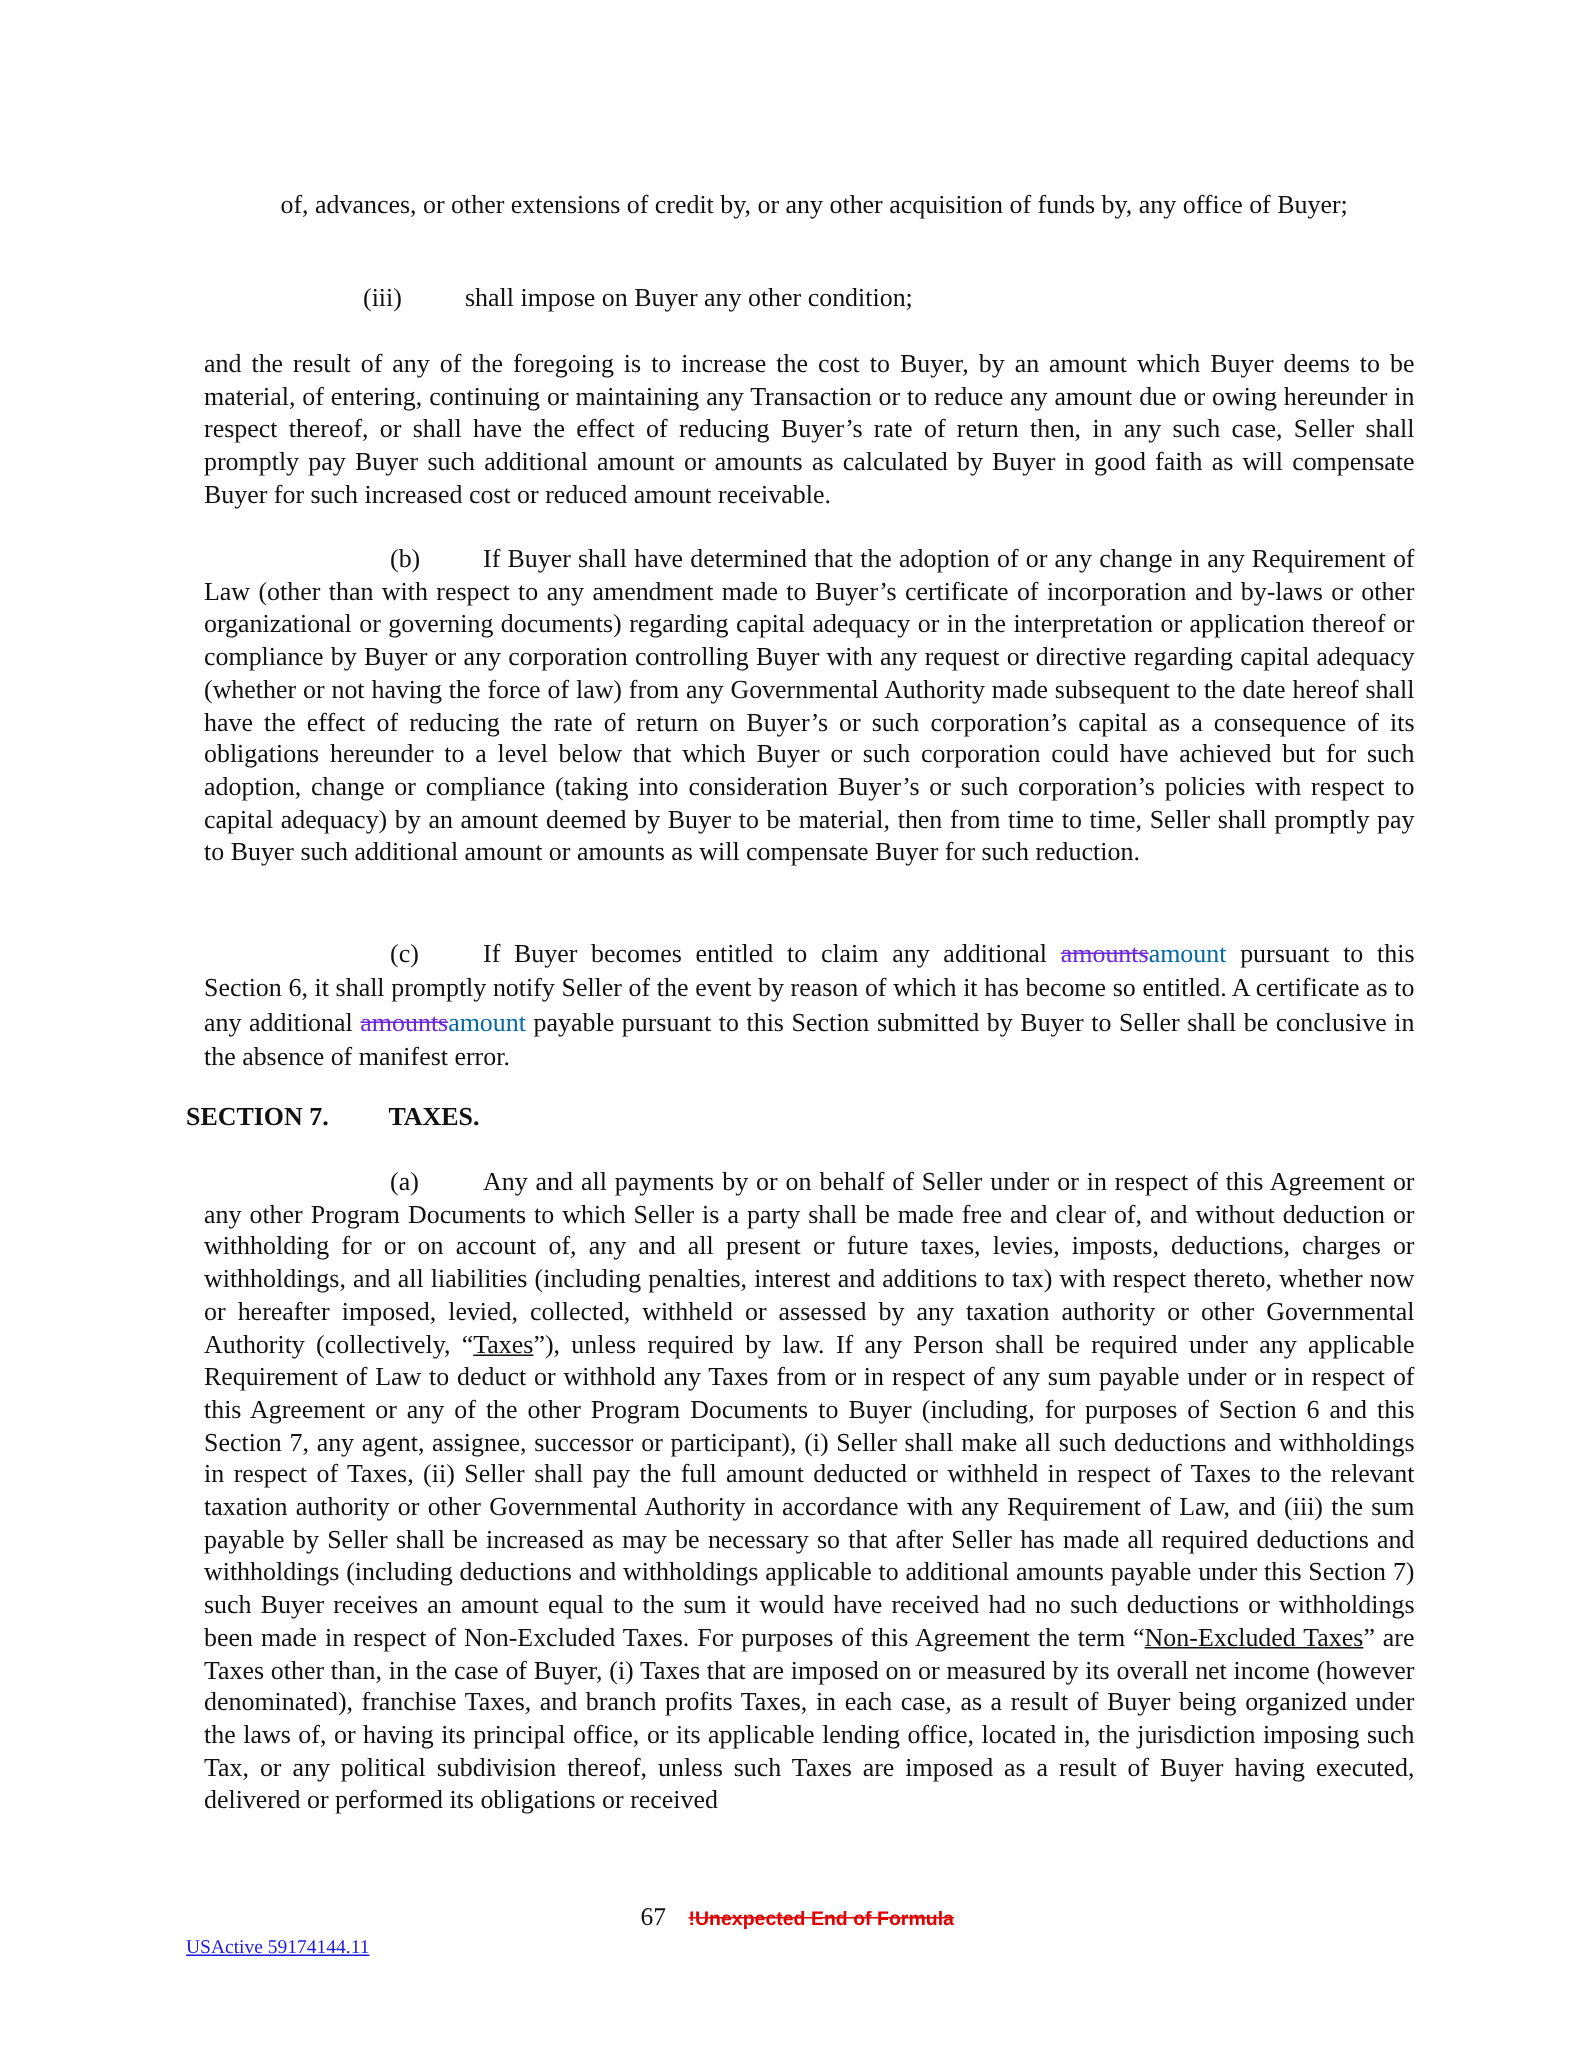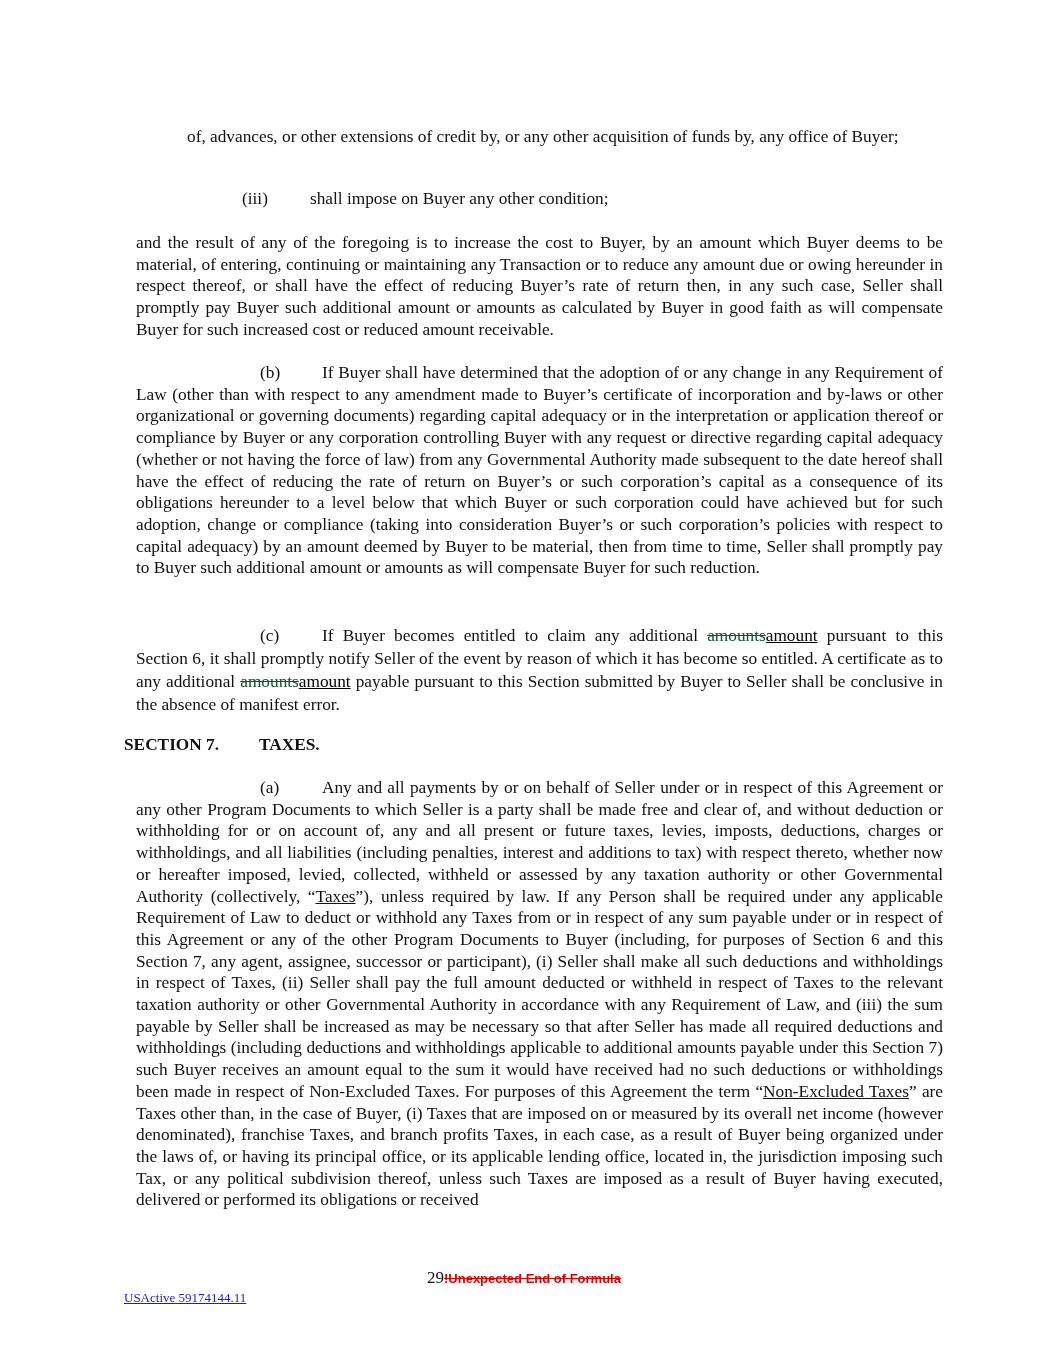--- a/index.html
+++ b/index.html
@@ -8,29 +8,29 @@
     position: absolute; left: 0; top: 0; width: 843px; height: 1365px;
     font-family: "Liberation Serif", "DejaVu Serif", serif;
     font-size: 17.3px; line-height: 21.7px; color: #111;
   }
   .para { position: absolute; left: 136px; width: 807px; text-align: justify; margin: 0; }
   .indent-block { left: 187px; width: 744px; }
   .subitem { position: absolute; left: 242px; top: 188px; }
   .subitem .num { display: inline-block; width: 68px; }
   .tab-first { display: inline-block; width: 124px; }
   .tab-label { display: inline-block; width: 62px; }
-  .del { color: #14532d; text-decoration: line-through; }
-  .ins { color: #000000; text-decoration: underline; }
+  .del { color: #6d28d9; text-decoration: line-through; }
+  .ins { color: #0369a1; }
   .u { text-decoration: underline; }
   .heading { position: absolute; left: 124px; top: 734px; font-weight: bold; font-family: Liberation Serif, serif; }
   .heading .num { display: inline-block; width: 135px; }
   .footer-page { position: absolute; left: 427px; top: 1267px; font-size: 17px; }
   .footer-page .err {
     font-family: "Liberation Sans", "DejaVu Sans", sans-serif; font-weight: bold;
-    color: #e00000; text-decoration: line-through; font-size: 13px;
+    color: #e00000; text-decoration: line-through; font-size: 13px; margin-left: 15px;
   }
   .footer-id {
     position: absolute; left: 124px; top: 1287px;
     font-family: Liberation Serif, serif; font-size: 13px;
     color: #1a1adf; text-decoration: underline;
   }
 </style>
 </head>
 <body>
 
@@ -48,17 +48,17 @@
 
   <p class="para" style="top:624px; line-height:23px;"><span class="tab-first"></span><span class="tab-label">(c)</span><span>If Buyer becomes entitled to claim any additional </span><span class="del">amounts</span><span class="ins">amount</span><span> pursuant to this Section 6, it shall promptly notify Seller of the event by reason of which it has become so entitled.  A certificate as to any additional </span><span class="del">amounts</span><span class="ins">amount</span><span> payable pursuant to this Section submitted by Buyer to Seller shall be conclusive in the absence of manifest error.</span></p>
 
   <div class="heading">
     <span class="num">SECTION 7.</span><span>TAXES.</span>
   </div>
 
   <p class="para" style="top:777px;"><span class="tab-first"></span><span class="tab-label">(a)</span><span>Any and all payments by or on behalf of Seller under or in respect of this Agreement or any other Program Documents to which Seller is a party shall be made free and clear of, and without deduction or withholding for or on account of, any and all present or future taxes, levies, imposts, deductions, charges or withholdings, and all liabilities (including penalties, interest and additions to tax) with respect thereto, whether now or hereafter imposed, levied, collected, withheld or assessed by any taxation authority or other Governmental Authority (collectively, “</span><span class="u">Taxes</span><span>”), unless required by law.  If any Person shall be required under any applicable Requirement of Law to deduct or withhold any Taxes from or in respect of any sum payable under or in respect of this Agreement or any of the other Program Documents to Buyer (including, for purposes of Section 6 and this Section 7, any agent, assignee, successor or participant), (i) Seller shall make all such deductions and withholdings in respect of Taxes, (ii) Seller shall pay the full amount deducted or withheld in respect of Taxes to the relevant taxation authority or other Governmental Authority in accordance with any Requirement of Law, and (iii) the sum payable by Seller shall be increased as may be necessary so that after Seller has made all required deductions and withholdings (including deductions and withholdings applicable to additional amounts payable under this Section 7) such Buyer receives an amount equal to the sum it would have received had no such deductions or withholdings been made in respect of Non-Excluded Taxes.  For purposes of this Agreement the term “</span><span class="u">Non-Excluded Taxes</span><span>” are Taxes other than, in the case of Buyer, (i) Taxes that are imposed on or measured by its overall net income (however denominated), franchise Taxes, and branch profits Taxes, in each case, as a result of Buyer being organized under the laws of, or having its principal office, or its applicable lending office, located in, the jurisdiction imposing such Tax, or any political subdivision thereof, unless such Taxes are imposed as a result of Buyer having executed, delivered or performed its obligations or received</span></p>
 
   <div class="footer-page">
-    <span>29</span><span class="err">!Unexpected End of Formula</span>
+    <span>67</span><span class="err">!Unexpected End of Formula</span>
   </div>
 
   <div class="footer-id">USActive 59174144.11</div>
 </div>
 
 </body></html>

